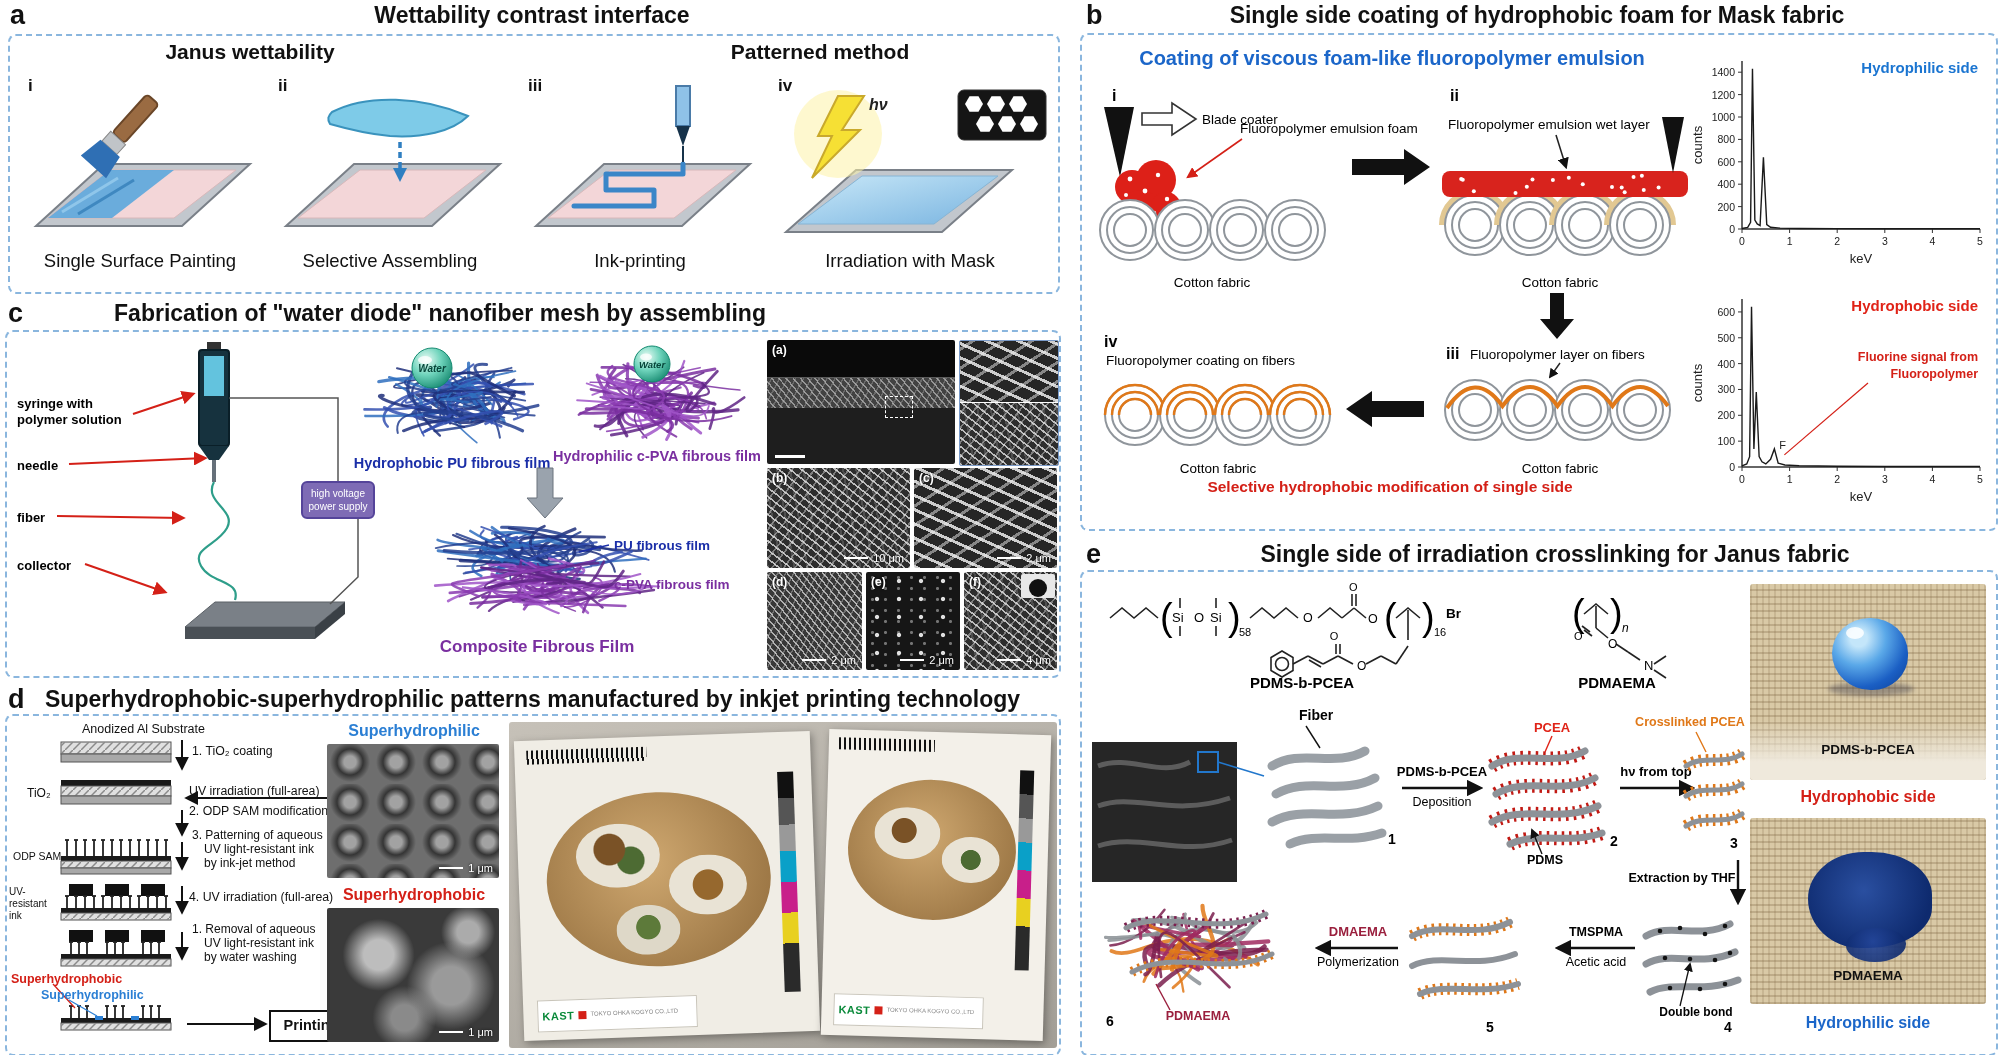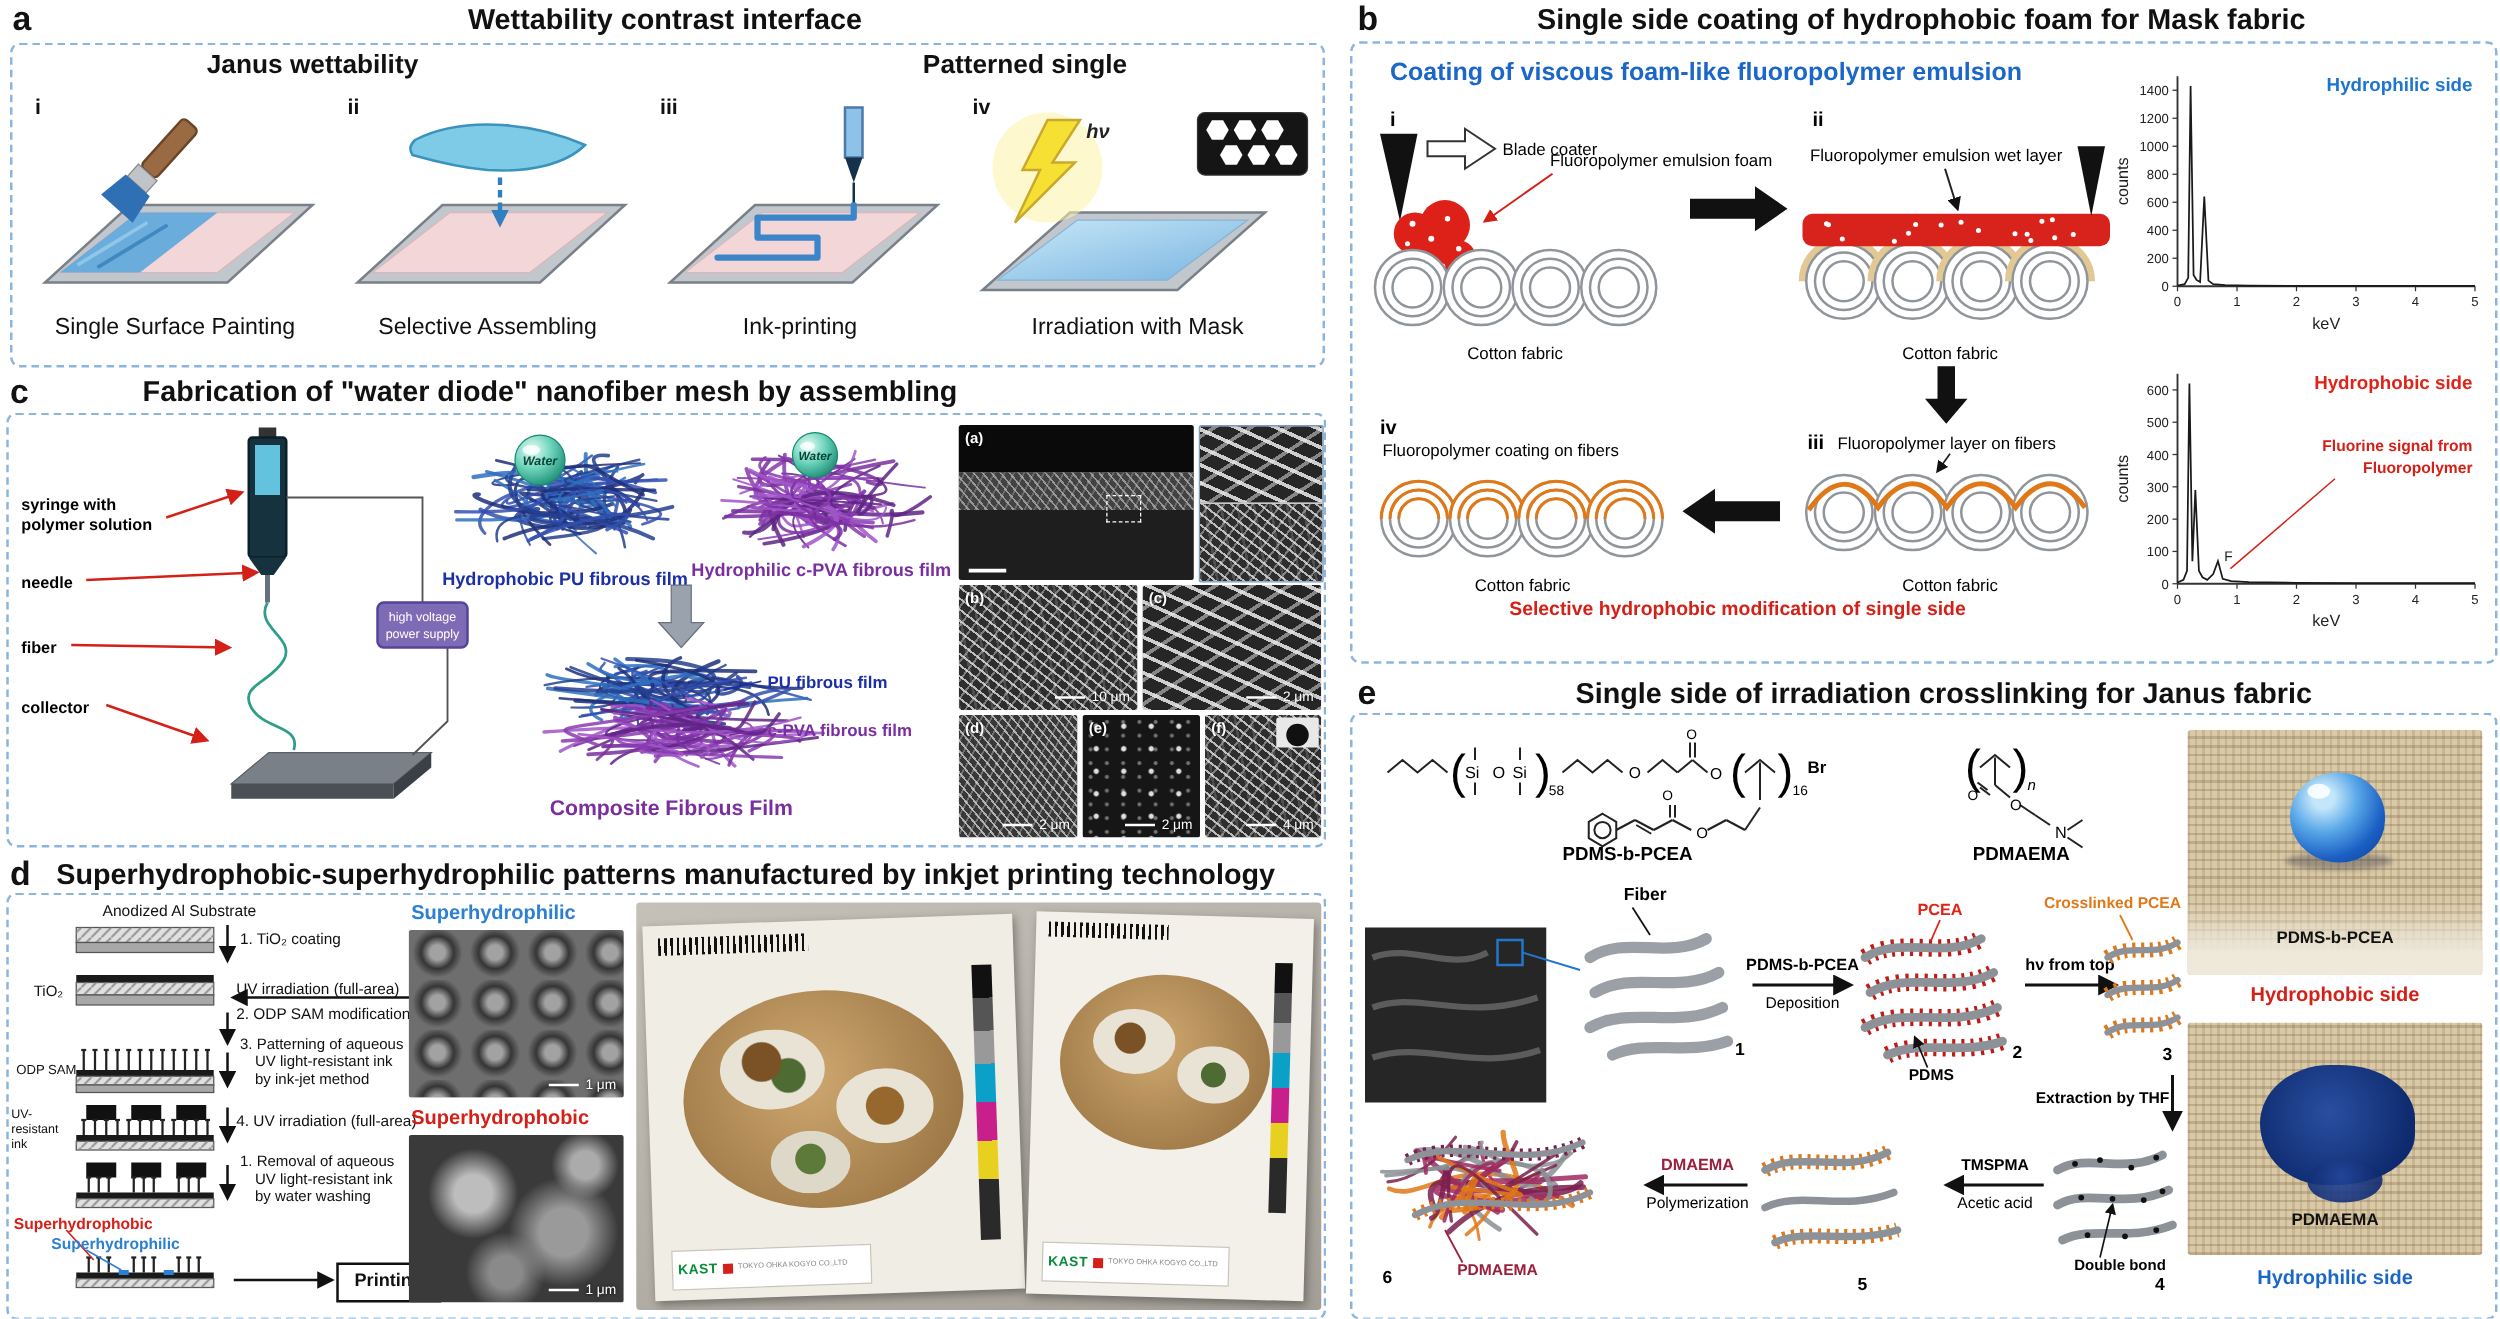--- a/index.html
+++ b/index.html
@@ -3,21 +3,21 @@
 <meta charset="utf-8">
 <style>
   html,body{margin:0;padding:0;background:#fff;font-family:"Liberation Sans",sans-serif;color:#111}
   .fig{position:relative;width:2000px;height:1055px;background:#fff;overflow:hidden}
   .abs{position:absolute}
   .t{position:absolute;line-height:1.18}
   .pl{position:absolute;font-weight:700;font-size:27px}
   .pt{position:absolute;font-weight:700;font-size:23px;text-align:center;white-space:nowrap}
   .box{position:absolute;border:2px dashed #8ab6de;border-radius:8px}
   .nw{white-space:nowrap}
-  .ctr{}
+  .ctr{text-align:center}
   svg{display:block;overflow:visible}
   .gtitle{font-weight:700;font-size:21px;text-align:center}
   .roman{font-weight:700;font-size:17px}
   .cap{font-size:18.5px;text-align:center}
   .blue{color:#1b66c9}.red{color:#d42017}
   .semtile{position:absolute;overflow:hidden;border-radius:2px}
   .semtag{color:#fff;font-weight:700;font-size:12px;position:absolute;left:5px;top:3px;text-shadow:0 0 3px #000}
   .semscale{color:#fff;font-size:11px;position:absolute;right:6px;bottom:4px;display:flex;align-items:center;gap:5px;text-shadow:0 0 3px #000}
   .semscale i{display:block;width:24px;height:2px;background:#fff}
   .fibtex1{background-color:#2e2e2e;background-image:
@@ -79,21 +79,21 @@
     </linearGradient>
   </defs>
 </svg>
 
 <div class="fig">
 
   <div class="pl" style="left:10px;top:0">a</div>
   <div class="pt" style="left:132px;top:2px;width:800px">Wettability contrast interface</div>
   <div class="box" style="left:8px;top:34px;width:1048px;height:256px">
     <div class="t gtitle" style="left:60px;top:4px;width:360px">Janus wettability</div>
-    <div class="t gtitle" style="left:640px;top:4px;width:340px">Patterned single</div>
+    <div class="t gtitle" style="left:640px;top:4px;width:340px">Patterned method</div>
 
     <div class="t roman" style="left:18px;top:40px">i</div>
     <div class="t roman" style="left:268px;top:40px">ii</div>
     <div class="t roman" style="left:518px;top:40px">iii</div>
     <div class="t roman" style="left:768px;top:40px">iv</div>
 
     <svg class="abs" style="left:12px;top:50px" width="236" height="158" viewBox="0 0 236 158">
       <polygon points="14,140 160,140 228,78 82,78" fill="#c2c7cd" stroke="#7a8088" stroke-width="2"></polygon>
       <polygon points="26,132 152,132 214,84 88,84" fill="#f3d6d8" stroke="#d8b8ba"></polygon>
       <polygon points="26,132 90,132 152,84 88,84" fill="#5ea8dc" opacity="0.92"></polygon>

